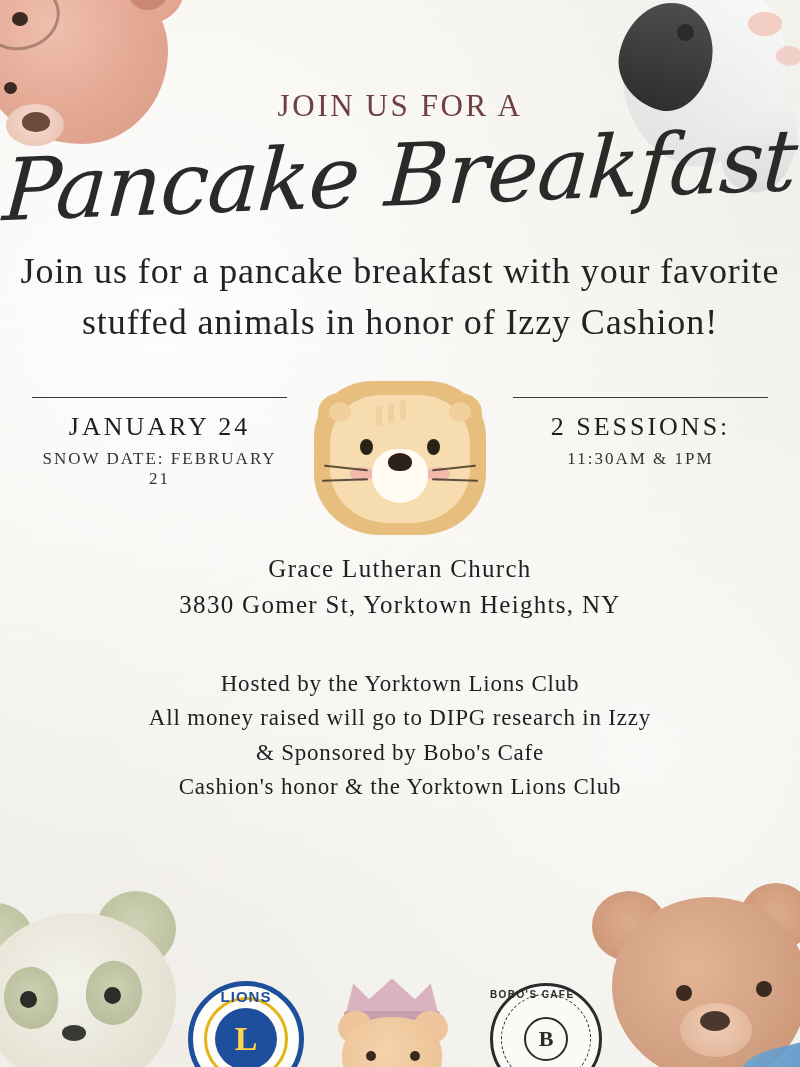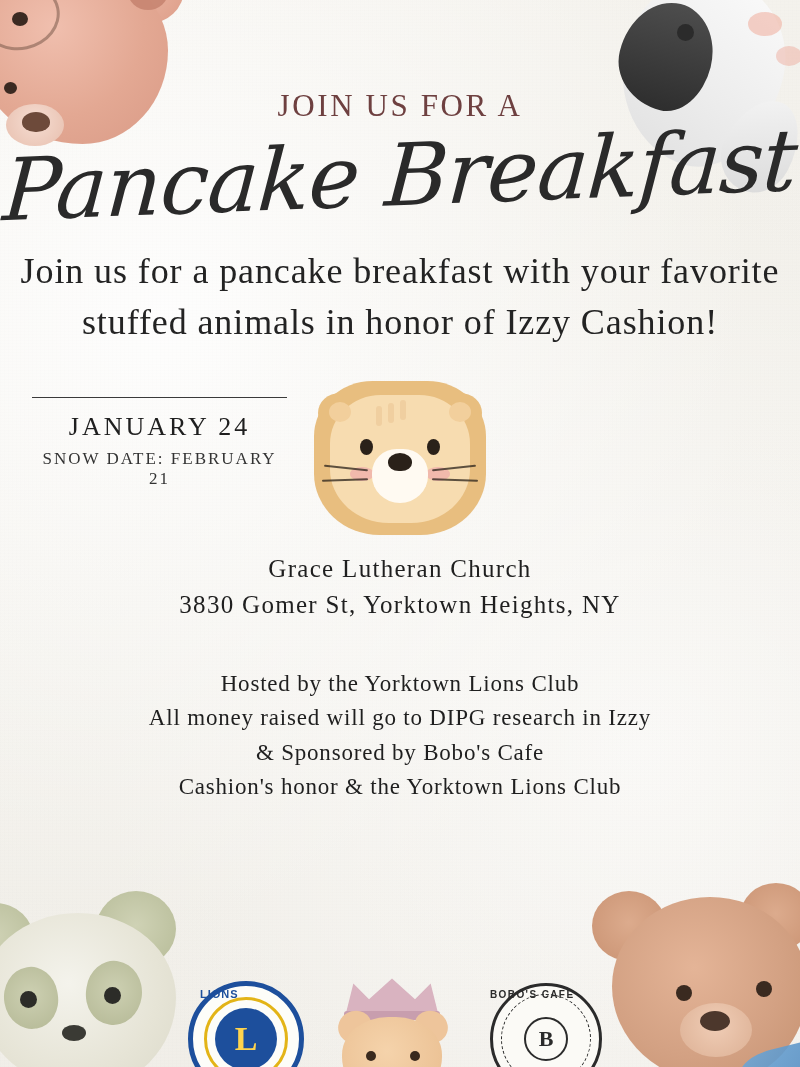--- a/index.html
+++ b/index.html
@@ -300,22 +300,22 @@
   .lions-logo .core {
     position: absolute; inset: 27px;
     border-radius: 50%;
     background: #1d4f9c;
     display: flex; align-items: center; justify-content: center;
   }
   .lions-logo .core span {
     color: #ffd44d; font-family: "Liberation Serif", serif; font-weight: bold; font-size: 34px;
   }
   .lions-logo .top-text {
-    position: absolute; top: 7px; left: 12px; right: 0; text-align: left;
-    font-family: "Liberation Sans", sans-serif; font-size: 11px; font-weight: bold;
+    position: absolute; top: 7px; left: 0; right: 0; text-align: center;
+    font-family: "Liberation Sans", sans-serif; font-size: 15px; font-weight: bold;
     letter-spacing: 1px; color: #1d4f9c;
   }
 
   .crown-cat { left: 318px; top: -4px; width: 150px; height: 128px; }
   .crown-cat .crown {
     position: absolute; left: 28px; top: 0; width: 92px; height: 36px;
     background: #d9b3c0;
     clip-path: polygon(0% 100%, 8% 18%, 25% 62%, 50% 4%, 75% 62%, 92% 18%, 100% 100%);
   }
   .crown-cat .crown-band {
@@ -446,20 +446,25 @@
         <div class="blush-l"></div>
         <div class="blush-r"></div>
         <div class="muzzle"></div>
         <div class="nose"></div>
         <div class="whisker w1"></div>
         <div class="whisker w2"></div>
         <div class="whisker w3"></div>
         <div class="whisker w4"></div>
       </div>
 
+      <div class="detail-block detail-right">
+        <div class="detail-rule"></div>
+        <div class="detail-main">2 SESSIONS:</div>
+        <div class="detail-sub">11:30AM &amp; 1PM</div>
+      </div>
     </div>
 
     <div class="info-block">
       <span class="line">Grace Lutheran Church</span>
       <span class="line">3830 Gomer St, Yorktown Heights, NY</span>
     </div>
 
     <div class="credits">
       <span class="line">Hosted by the Yorktown Lions Club</span>
       <span class="line">All money raised will go to DIPG research in Izzy</span>

